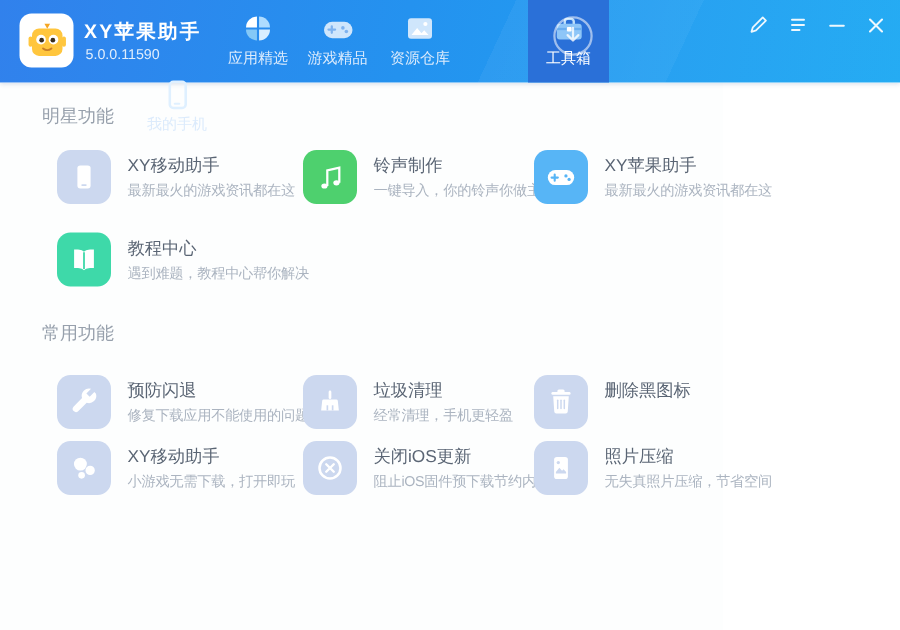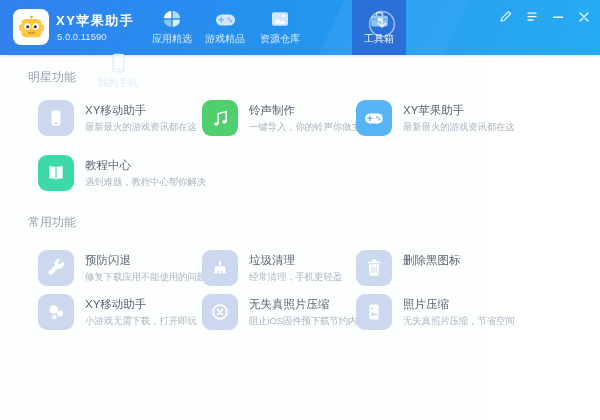--- a/index.html
+++ b/index.html
@@ -258,21 +258,21 @@
     <div class="fd">小游戏无需下载，打开即玩</div>
   </div>
 
   <div class="feature c2 r4">
     <div class="fi" style="background: rgb(204, 216, 239);">
       <svg width="20" height="20" viewBox="0 0 20 20">
         <circle cx="10" cy="10" r="7" stroke="#ffffff" stroke-width="1.7" fill="none"></circle>
         <path d="M7.5 7.5 l5 5 M12.5 7.5 l-5 5" stroke="#ffffff" stroke-width="1.6" stroke-linecap="round"></path>
       </svg>
     </div>
-    <div class="ft">无失真照片压缩</div>
+    <div class="ft">关闭iOS更新</div>
     <div class="fd">阻止iOS固件预下载节约内存</div>
   </div>
 
   <div class="feature c3 r4">
     <div class="fi" style="background: rgb(204, 216, 239);">
       <svg width="20" height="20" viewBox="0 0 20 20">
         <rect x="5.4" y="2.6" width="9.2" height="14.8" rx="1.9" fill="#ffffff"></rect>
         <circle cx="8.2" cy="6.4" r="1.1" fill="#ccd8ef"></circle>
         <path d="M6.6 12.6 l2.3-2.8 1.8 2.1 1-1.1 1.7 1.8 v1 h-6.8z" fill="#ccd8ef"></path>
       </svg>

